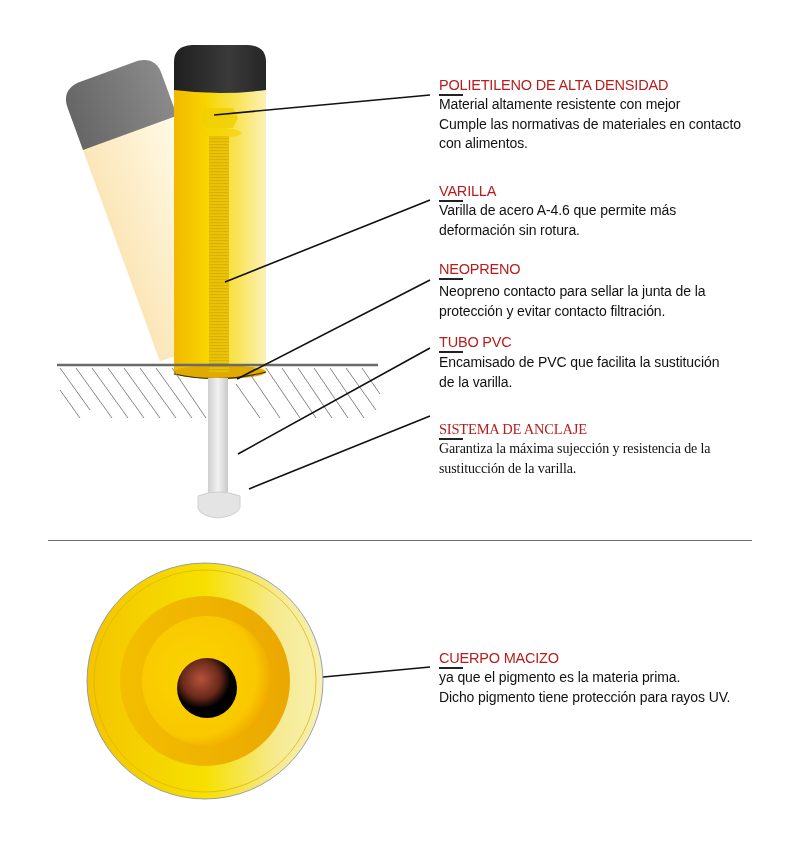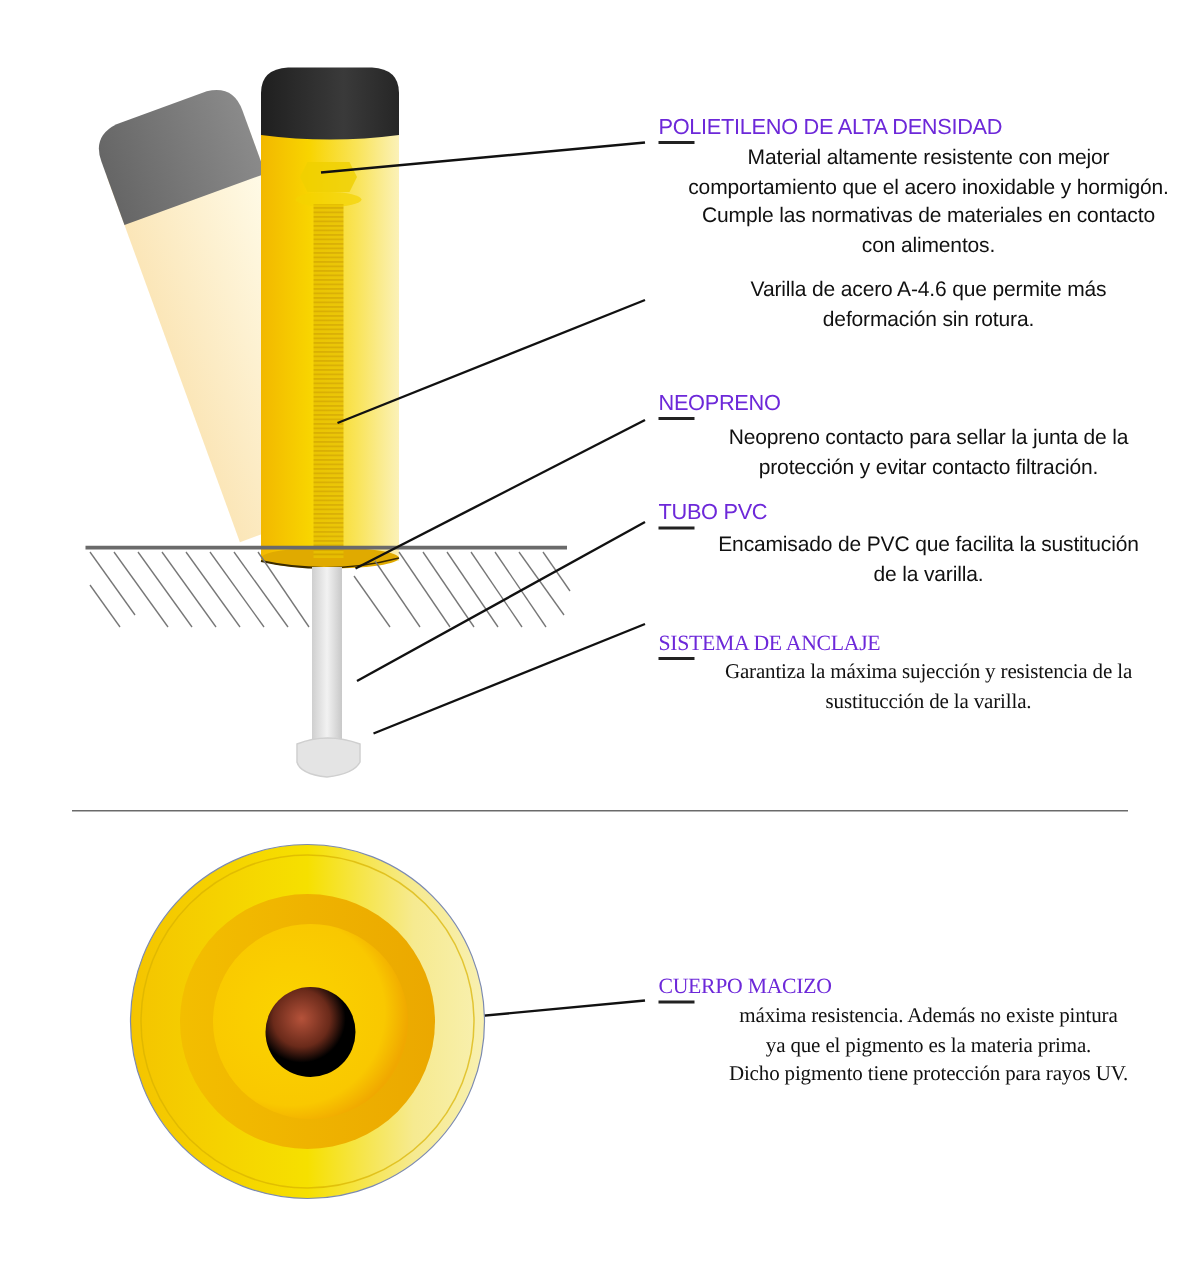--- a/index.html
+++ b/index.html
@@ -1,21 +1,21 @@
 <!DOCTYPE html>
 <html><head>
   <meta charset="utf-8">
   <style>
     html, body { margin: 0; padding: 0; background: #ffffff; }
     body { width: 800px; height: 851px; position: relative; overflow: hidden; font-family: "Liberation Sans", sans-serif; color: #111; }
     #art { position: absolute; left: 0; top: 0; width: 800px; height: 851px; }
     .callout { position: absolute; left: 439px; width: 360px; }
-    .callout .title { font-size: 14.5px; line-height: 18px; letter-spacing: -0.2px; color: #6d28d9; position: relative; white-space: nowrap; }
+    .callout .title { font-size: 14.5px; line-height: 18px; letter-spacing: -0.2px; color: #b91c1c; position: relative; white-space: nowrap; }
     .callout .title .ul { position: absolute; left: 0; bottom: -2px; width: 24px; height: 2px; background: #222; }
-    .callout .body { font-size: 14px; line-height: 19.5px; margin-top: 1px; color: #111; white-space: nowrap; letter-spacing: -0.1px; text-align: center; }
+    .callout .body { font-size: 14px; line-height: 19.5px; margin-top: 1px; color: #111; white-space: nowrap; letter-spacing: -0.1px; }
     .divider { position: absolute; left: 48px; top: 540px; width: 704px; height: 1px; background: #6a6a6a; }
   </style>
 </head>
 <body>
 
 <svg id="art" viewBox="0 0 800 851" xmlns="http://www.w3.org/2000/svg">
   <defs>
     <linearGradient id="gYellow" x1="0" x2="1" y1="0" y2="0">
       <stop offset="0" stop-color="#f2b800"></stop>
       <stop offset="0.35" stop-color="#f8d400"></stop>
@@ -130,27 +130,27 @@
     <circle cx="207" cy="688" r="30" fill="url(#gHole)"></circle>
   </g>
 </svg>
 
 <div class="divider"></div>
 
 <div class="callout" style="top:76px;">
   <div class="title"><span>POLIETILENO DE ALTA DENSIDAD</span><span class="ul"></span></div>
   <div class="body">
     <div>Material altamente resistente con mejor</div>
-    <div>comportamiento que el acero inoxidable y hormigón.</div>
     <div>Cumple las normativas de materiales en contacto</div>
     <div>con alimentos.</div>
   </div>
 </div>
 
 <div class="callout" style="top:182px;">
+  <div class="title"><span>VARILLA</span><span class="ul"></span></div>
   <div class="body">
     <div>Varilla de acero A-4.6 que permite más</div>
     <div>deformación sin rotura.</div>
   </div>
 </div>
 
 <div class="callout" style="top:260px;">
   <div class="title"><span>NEOPRENO</span><span class="ul"></span></div>
   <div class="body" style="margin-top:4px;">
     <div>Neopreno contacto para sellar la junta de la</div>
@@ -167,20 +167,19 @@
 </div>
 
 <div class="callout" style="top:420px;font-family:Liberation Serif, serif;">
   <div class="title"><span>SISTEMA DE ANCLAJE</span><span class="ul"></span></div>
   <div class="body">
     <div>Garantiza la máxima sujección y resistencia de la</div>
     <div>sustitucción de la varilla.</div>
   </div>
 </div>
 
-<div class="callout" style="top:649px;font-family:Liberation Serif, serif;">
+<div class="callout" style="top:649px;">
   <div class="title"><span>CUERPO MACIZO</span><span class="ul"></span></div>
   <div class="body">
-    <div>máxima resistencia. Además no existe pintura</div>
     <div>ya que el pigmento es la materia prima.</div>
     <div>Dicho pigmento tiene protección para rayos UV.</div>
   </div>
 </div>
 
 </body></html>

